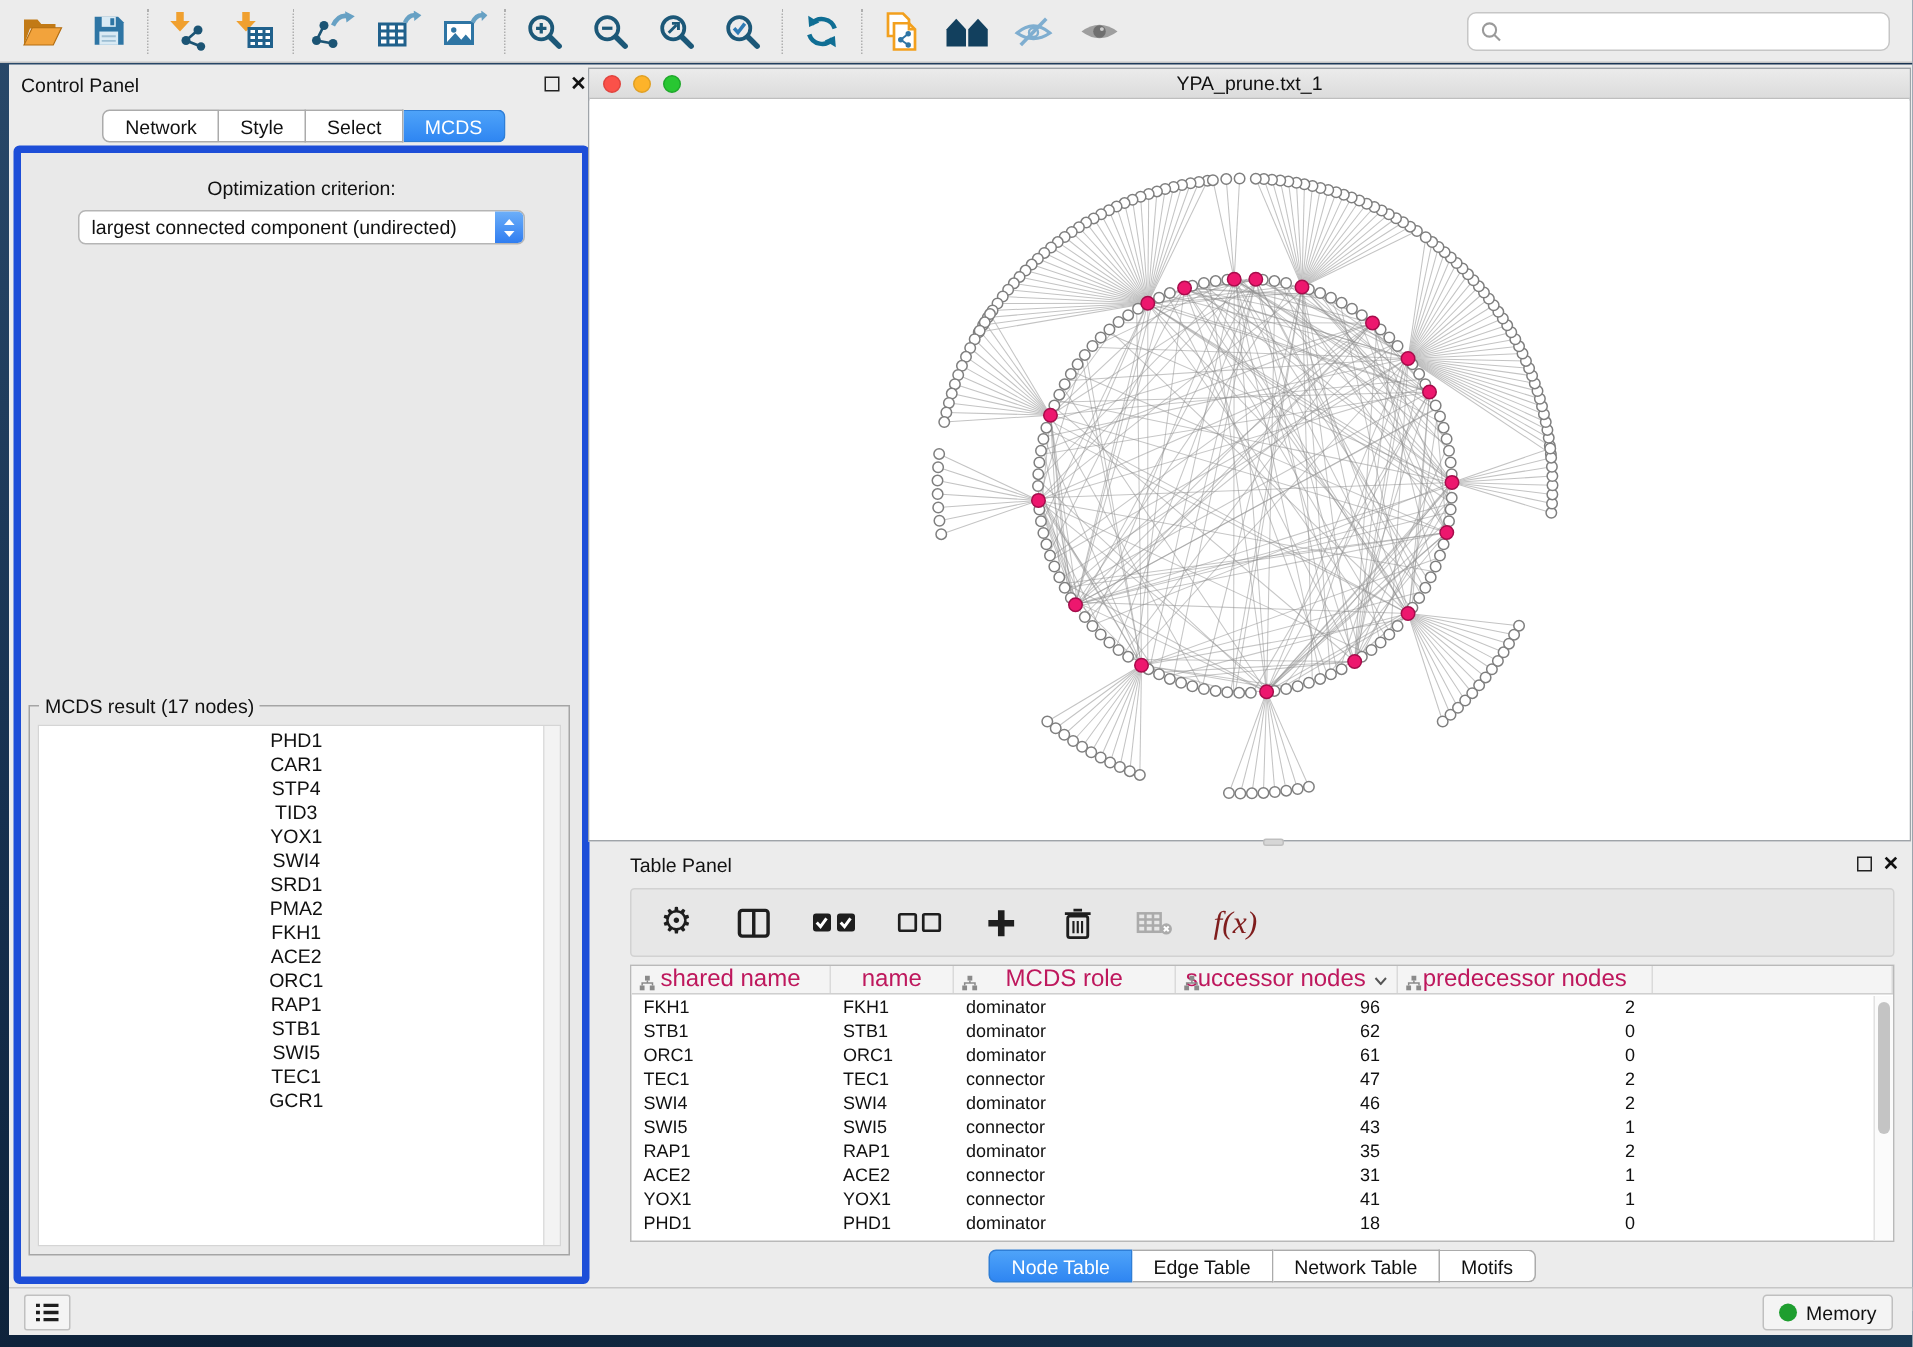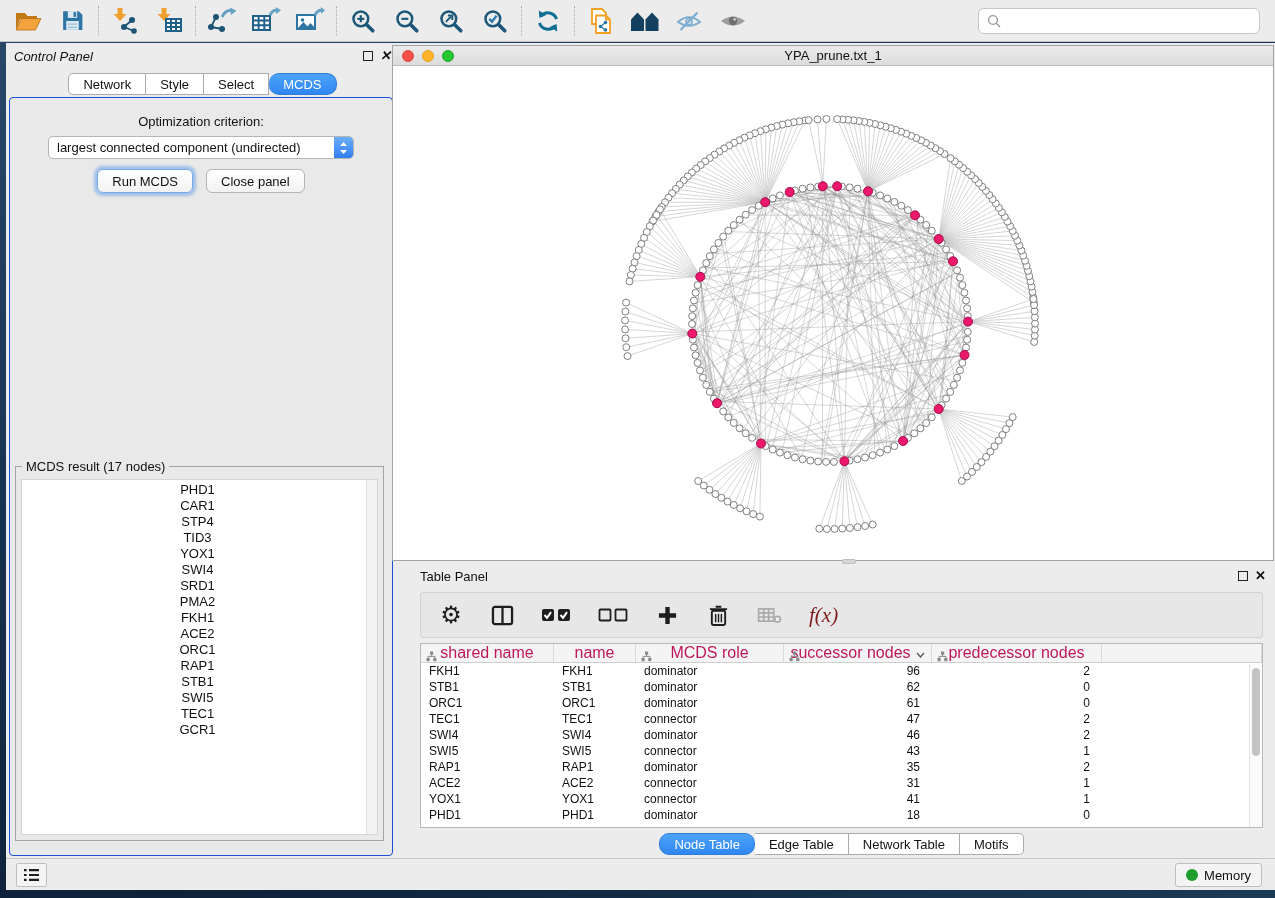--- a/index.html
+++ b/index.html
@@ -18,35 +18,35 @@
     background:#fff; border:1px solid #C6C6C6; border-radius:6px;
     display:flex; align-items:center; padding:0 8px; gap:5px; }
   .search-box input { border:none; outline:none; flex:1; font-size:13px; background:transparent;
     font-family:"Liberation Sans",sans-serif; }
 
   
   .window { position:absolute; left:6px; top:43px; width:1269px; height:847px; background:#ECECEC; }
 
   
   .control-panel { position:absolute; left:0; top:0; width:393px; height:815px; }
-  .panel-header { position:absolute; left:0; top:0; right:0; height:26px;font-style:italic; }
+  .panel-header { position:absolute; left:0; top:0; right:0; height:26px; }
   .panel-title { position:absolute; left:8px; top:6px; font-size:13px; color:#111; }
   .float-btn { position:absolute; width:10px; height:10px; border:1.5px solid #222; top:8px; }
   .close-btn { position:absolute; top:5px; font-size:13px; font-weight:700; color:#111; }
   .control-panel .float-btn { right:26px; } .control-panel .close-btn { right:8px; }
 
   .mactabs { position:absolute; top:30px; left:0; right:0; display:flex; justify-content:center; }
   .mactab { height:22px; line-height:21px; padding:0 14px; font-size:13px; background:#fff;
     border:1px solid #ABABAB; border-left:none; color:#111; cursor:default; }
   .mactab:first-child { border-left:1px solid #ABABAB; border-radius:5px 0 0 5px;text-align:center; }
   .mactab:last-child { border-radius:0 5px 5px 0; }
-  .mactab.active { background:linear-gradient(#4EA3F9,#2F86F2); color:#fff; border-color:#2F7ED6;border-radius:10px; }
+  .mactab.active { background:linear-gradient(#4EA3F9,#2F86F2); color:#fff; border-color:#2F7ED6; }
 
   .cp-content { position:absolute; left:3px; right:6px; top:54px; bottom:2px;
-    background:#E9E9E9; border:1px solid #1d4ed8; border-radius:4px;padding-left:24px; }
+    background:#E9E9E9; border:5px solid #1d4ed8; border-radius:4px;padding-left:24px; }
   .opt-label { position:absolute; top:16px; left:0; right:0; text-align:center; font-size:13px; color:#111; }
   .mac-select { position:absolute; left:38px; right:38px; top:38px; height:23px; background:#fff;
     border:1px solid #B5B5B5; border-radius:5px; display:flex; align-items:center;
     font-size:13px; padding-left:8px; color:#111; overflow:hidden; }
   .mac-select .stepper { margin-left:auto; width:19px; height:23px;
     background:linear-gradient(#6FB1F9,#2D7BF0); display:flex; flex-direction:column;
     align-items:center; justify-content:center; gap:2px; border-radius:0 4px 4px 0; }
   .btn-row { position:absolute; top:71px; left:0; right:0; display:flex; justify-content:center; gap:13px; }
   .mbtn { height:24px; background:linear-gradient(#fff,#F2F2F2); border:1px solid #B5B5B5;
     border-radius:6px; font-size:13px; padding:0 14px; color:#111;
@@ -310,24 +310,20 @@
       <div class="mac-select">
         <span>largest connected component (undirected)</span>
         <span class="stepper">
           <svg width="9" height="6">
               <path d="M1 5 L4.5 1 L8 5" fill="#fff"></path>
             </svg>
           <svg width="9" height="6">
               <path d="M1 1 L4.5 5 L8 1" fill="#fff"></path>
             </svg>
         </span>
-      </div>
-      <div class="btn-row">
-        <button class="mbtn focused">Run MCDS</button>
-        <button class="mbtn">Close panel</button>
       </div>
       <div class="result-group">
         <span class="result-legend">MCDS result (17 nodes)</span>
         <div class="result-inner">
           <div class="result-list" id="mcds-list">
               <div class="result-item">PHD1</div>
               <div class="result-item">CAR1</div>
               <div class="result-item">STP4</div>
               <div class="result-item">TID3</div>
               <div class="result-item">YOX1</div>

